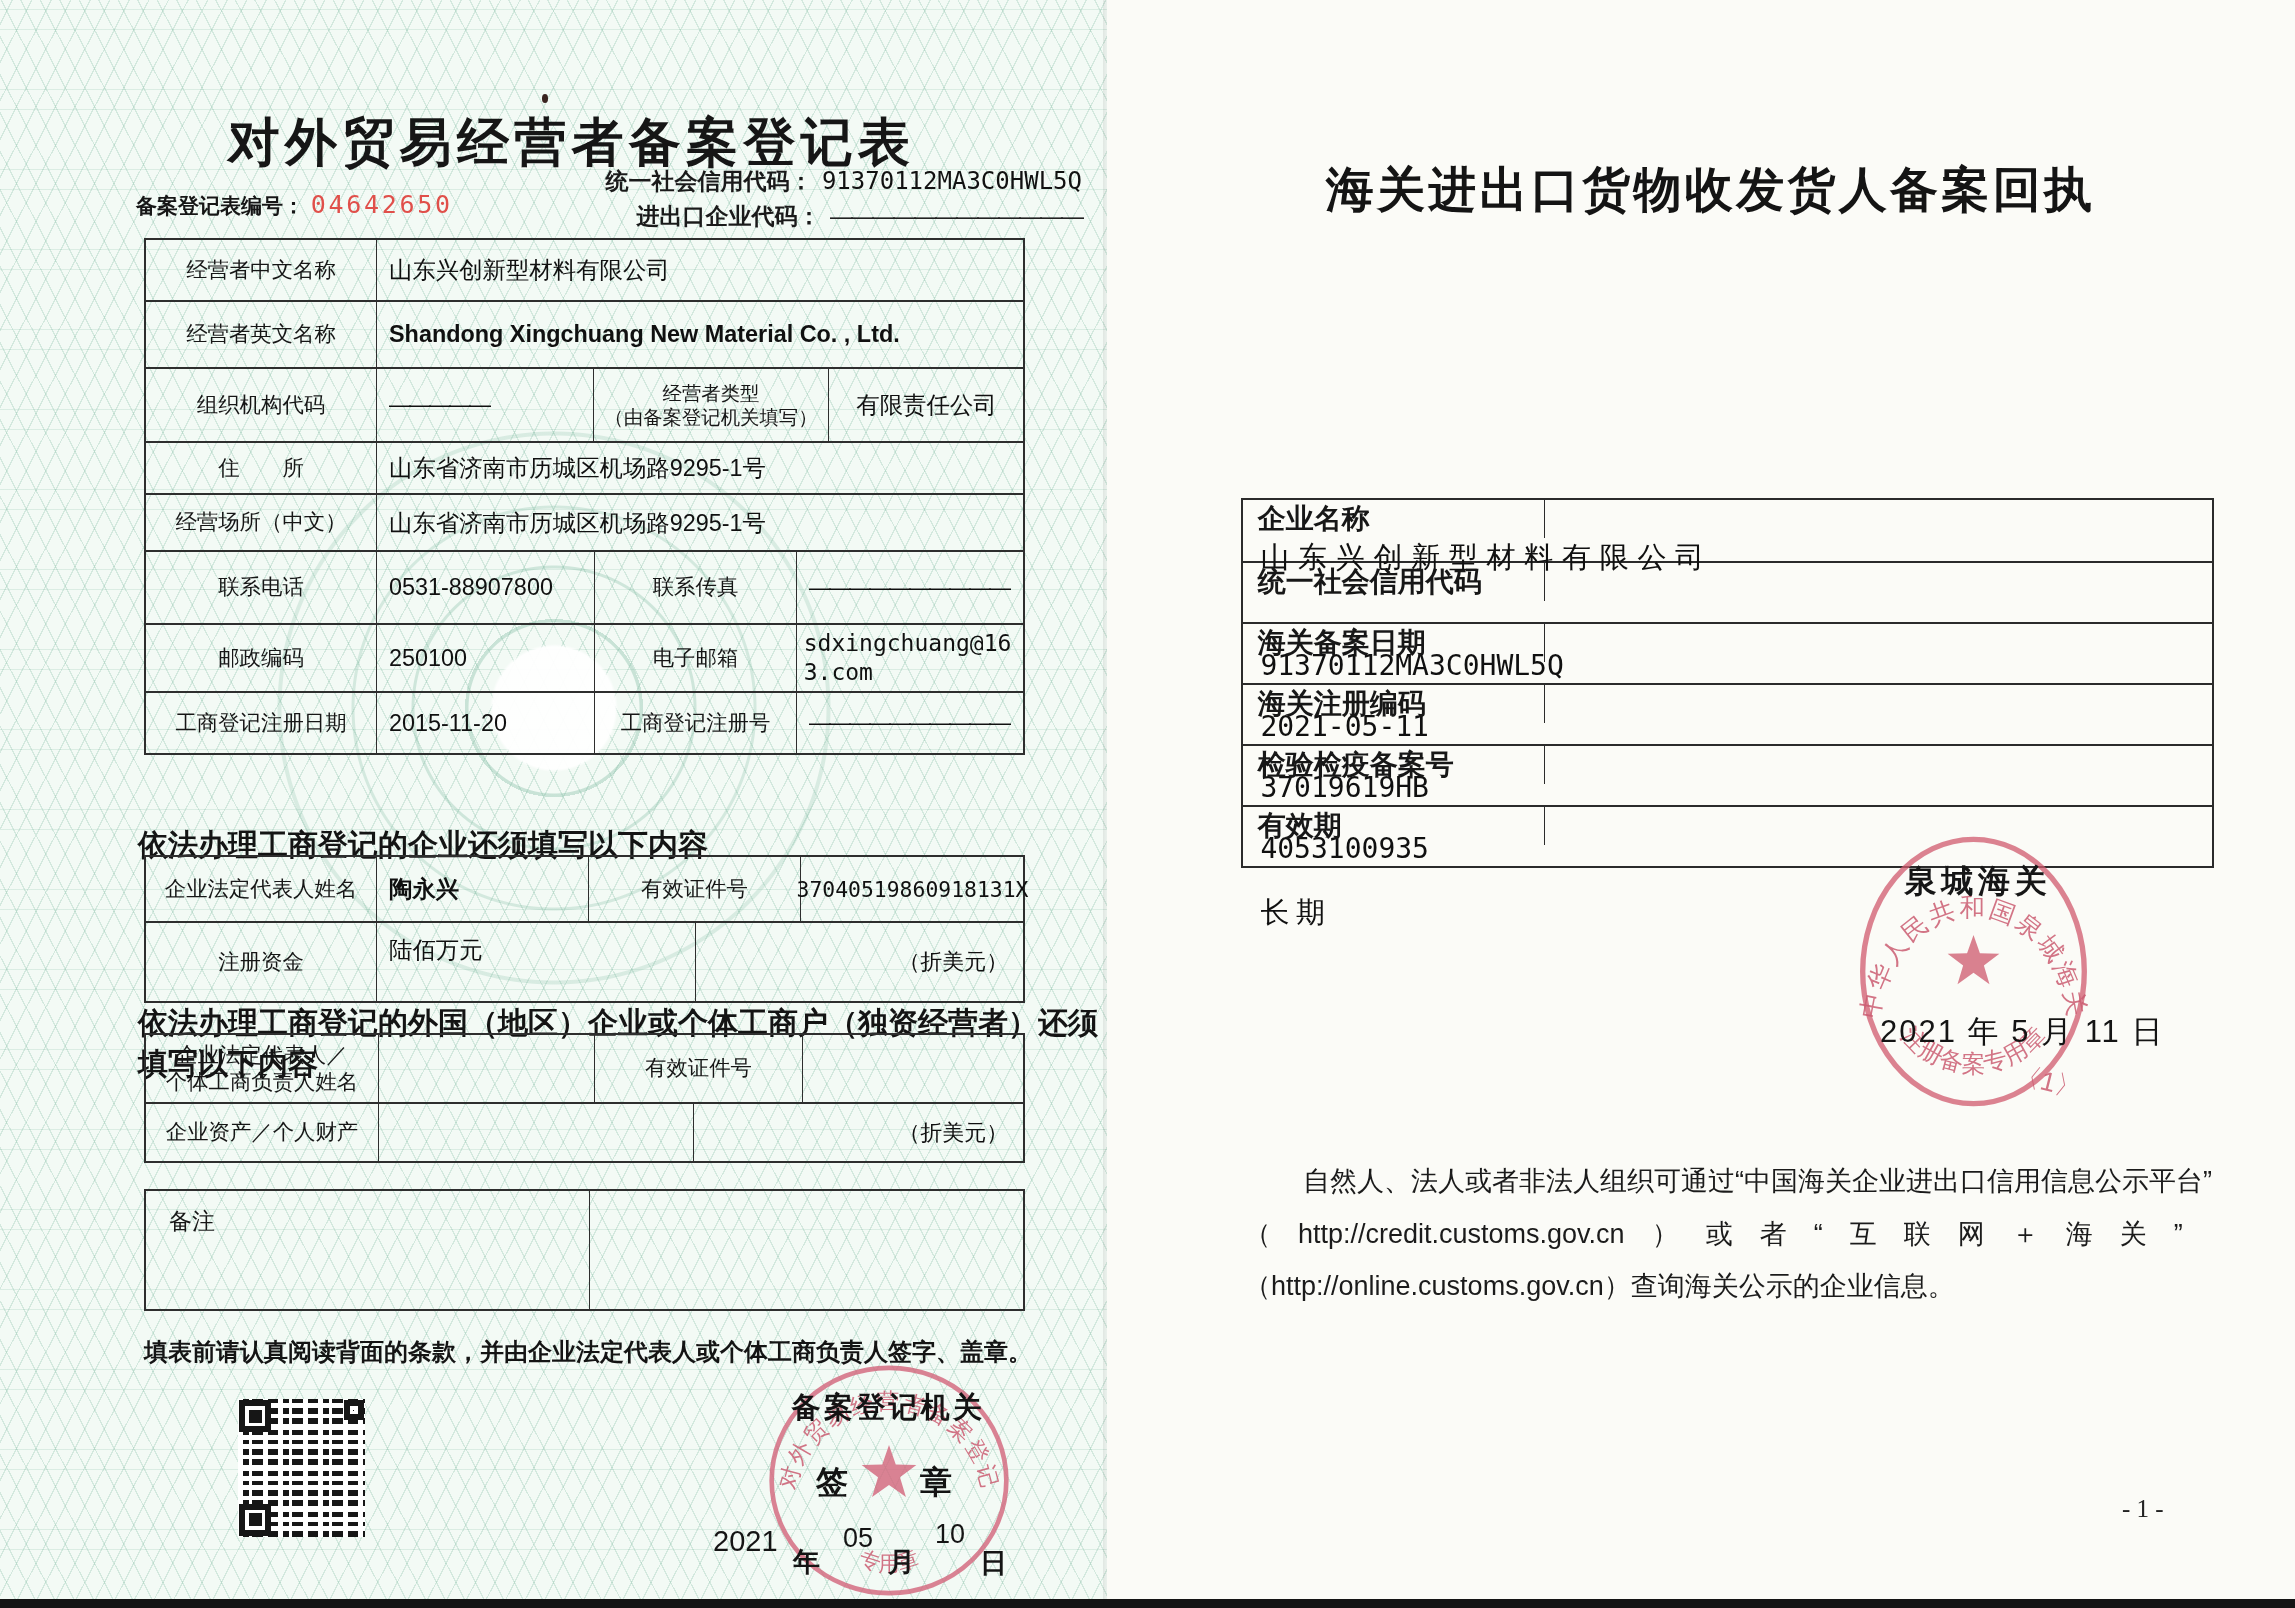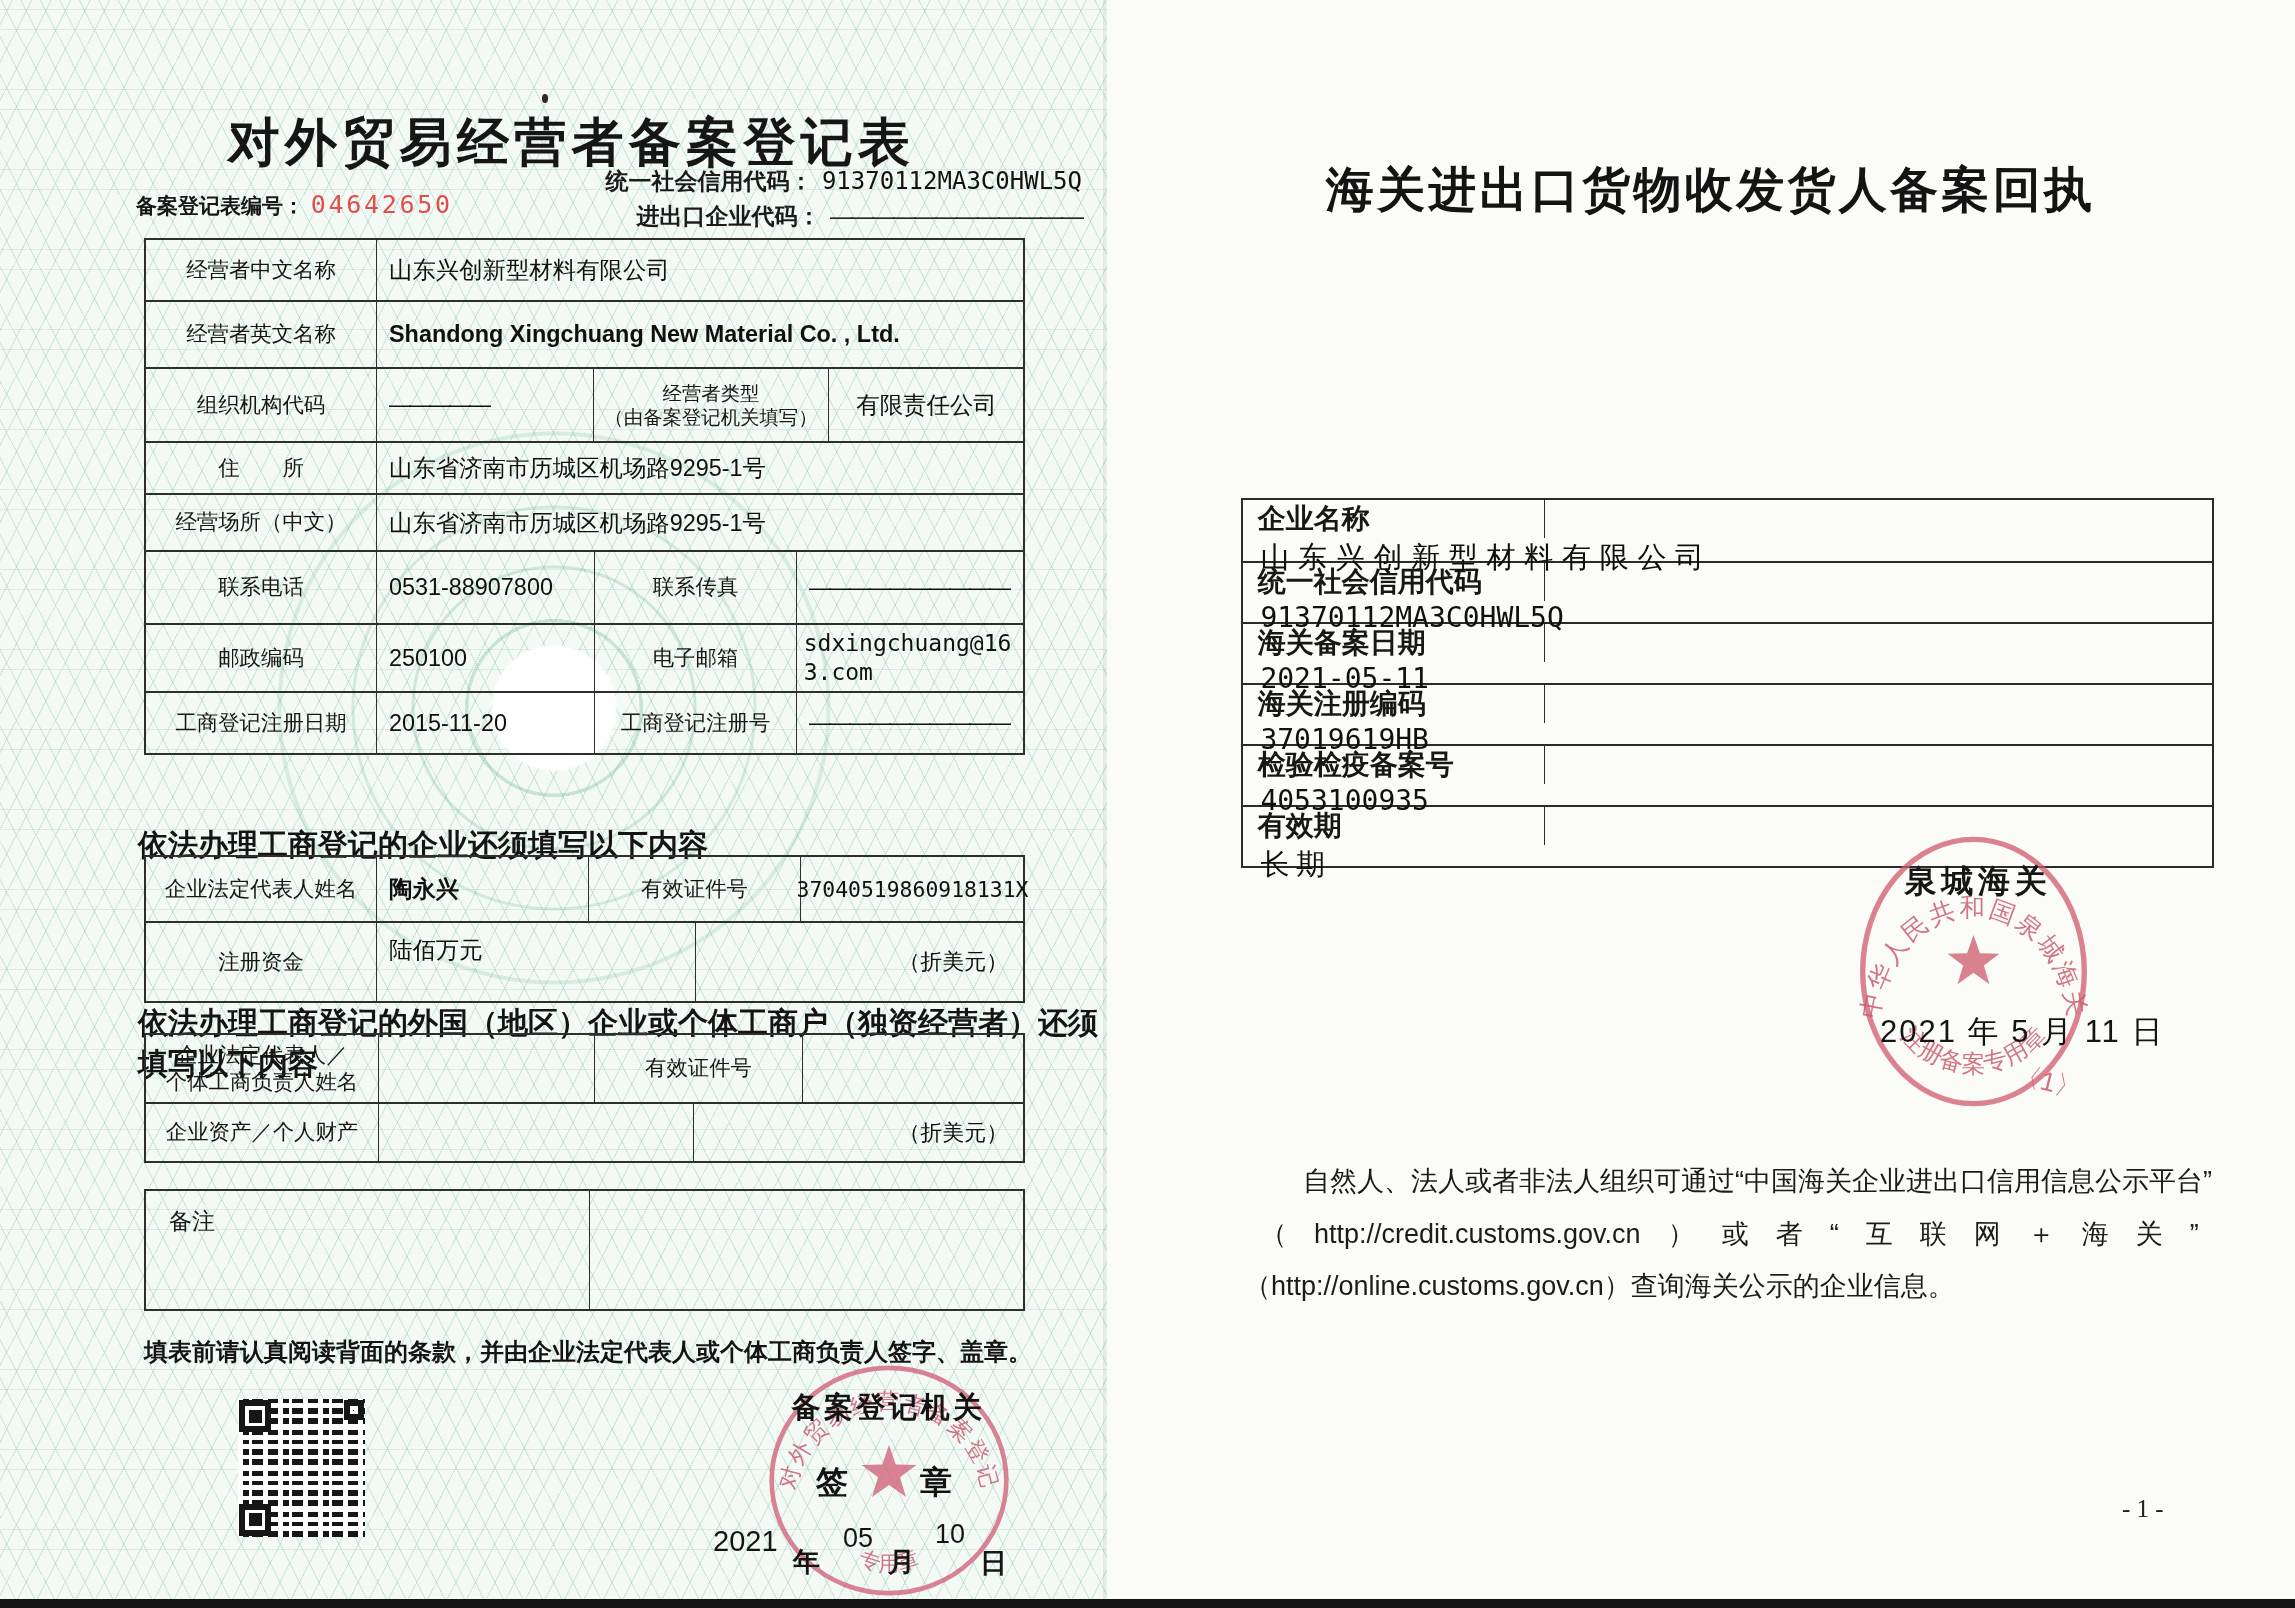--- a/index.html
+++ b/index.html
@@ -78,38 +78,38 @@
     font-size:32px;font-weight:700;letter-spacing:20px;color:#131313;}
   .date-part{position:absolute;font-size:27px;color:#141414;white-space:nowrap;}
 
   
   .page-right{position:absolute;left:1107px;top:0;width:1189px;height:1609px;background:#fbfbf7;}
   .r-title{position:absolute;left:69px;top:158px;width:1069px;text-align:center;
     font-family:"Liberation Serif",serif;font-size:48px;font-weight:700;letter-spacing:3.3px;color:#141414;}
 
   .r-table{position:absolute;left:134px;top:498px;width:973px;border:2.7px solid #2b2b2b;box-sizing:border-box;}
   .r-row{display:flex;height:61px;box-sizing:border-box;flex-direction:column;}
-  .r-row + .r-row{border-top:2px solid #2b2b2b;}
+  .r-row + .r-row{border-top:2px solid #2b2b2b;gap:48px;}
   .r-lab{width:302px;display:flex;align-items:center;padding-left:14.7px;box-sizing:border-box;
     font-size:28px;font-weight:600;color:#171717;border-right:1.3px solid #2b2b2b;}
   .r-val{flex:1;display:flex;align-items:center;padding-left:17.4px;font-size:29px;color:#101010;}
   .r-row:nth-child(1) .r-val{letter-spacing:8.7px;}
   .r-row:nth-child(2) .r-val,.r-row:nth-child(3) .r-val,
   .r-row:nth-child(4) .r-val,.r-row:nth-child(5) .r-val{font-family:"DejaVu Sans Mono",monospace;font-size:28px;}
   .r-row:nth-child(6) .r-val{letter-spacing:6.7px;}
 
   .stamp-right{position:absolute;left:751px;top:834px;width:231px;height:275px;}
   .stamp-office{position:absolute;left:761px;top:860px;width:220px;text-align:center;
     font-size:32px;font-weight:600;letter-spacing:4.7px;color:#161616;}
   .stamp-date{position:absolute;left:773px;top:1011px;font-size:31px;font-weight:500;
     letter-spacing:2px;color:#141414;white-space:nowrap;}
 
   .r-footer{position:absolute;left:137px;width:972px;font-size:27px;font-weight:500;color:#1b1b1b;}
   .fl1{top:1163px;text-indent:59px;}
-  .fl2{top:1216px;margin-left:16px;}
+  .fl2{top:1216px;}
   .fl3{top:1268px;}
   .r-pageno{position:absolute;left:1015px;top:1495px;font-family:"Liberation Serif",serif;
     font-size:25px;color:#222;}
 
   .scan-strip{position:absolute;left:0;top:1599px;width:2295px;height:10px;background:#141414;}
 
   .seal-red-text{fill:#cb5d72;opacity:.85;}
 </style>
 </head>
 <body>

